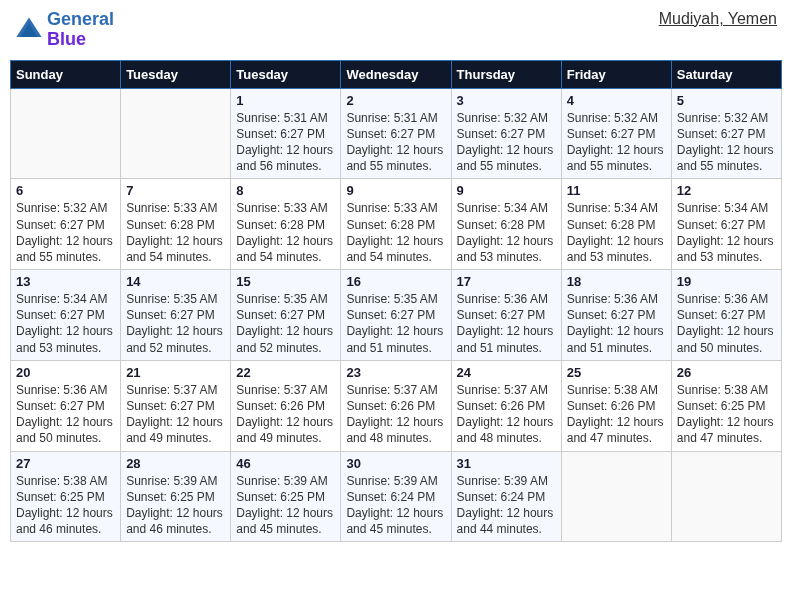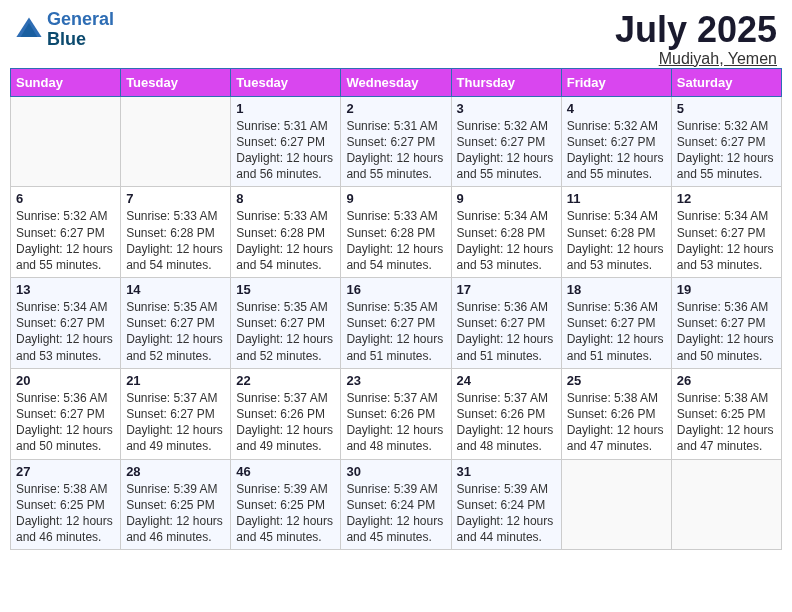--- a/index.html
+++ b/index.html
@@ -7,20 +7,21 @@
       font-family: Arial, sans-serif;
       background: #fff;
       width: 792px;
       min-height: 612px;
       padding: 10px;
     }
     .header {
       display: flex;
       justify-content: space-between;
       align-items: flex-start;
+      margin-bottom: 10px;
       padding: 0 5px;
     }
     .logo {
       display: flex;
       align-items: center;
     }
     .logo-text {
       font-size: 18px;
       font-weight: bold;
       color: #1a1a2e;
@@ -47,21 +48,21 @@
       font-size: 16px;
       color: #333;
       text-decoration: underline;
     }
     .calendar {
       width: 100%;
       border-collapse: collapse;
       font-size: 11px;
     }
     .calendar thead th {
-      background-color: #d946ef;
+      background-color: #0f172a;
       color: #fff;
       text-align: left;
       padding: 6px 5px;
       font-size: 13px;
       font-weight: bold;
       border: 1px solid #2e6db4;
     }
     .calendar tbody td {
       border: 1px solid #ccc;
       vertical-align: top;
@@ -96,25 +97,24 @@
 <body>
 
 <div class="header">
   <div class="logo">
     <svg class="logo-icon" viewBox="0 0 40 40">
       <polygon points="20,2 38,30 2,30" fill="#2e6db4"></polygon>
       <polygon points="20,10 32,30 8,30" fill="#1a5fa0"></polygon>
     </svg>
     <div class="logo-text">
       <div><span>General</span></div>
-      <div><span style="color:#0c4a6e;font-weight:bold;">Blue</span></div>
+      <div><span style="color:#6d28d9;font-weight:bold;">Blue</span></div>
     </div>
   </div>
   <div class="title-block">
-    <div class="month-title">July 2025</div>
     <div class="location-title">Mudiyah, Yemen</div>
   </div>
 </div>
 
 <table class="calendar">
   <thead>
     <tr>
     <th>Sunday</th>
         <th>Tuesday</th>
         <th>Tuesday</th>

